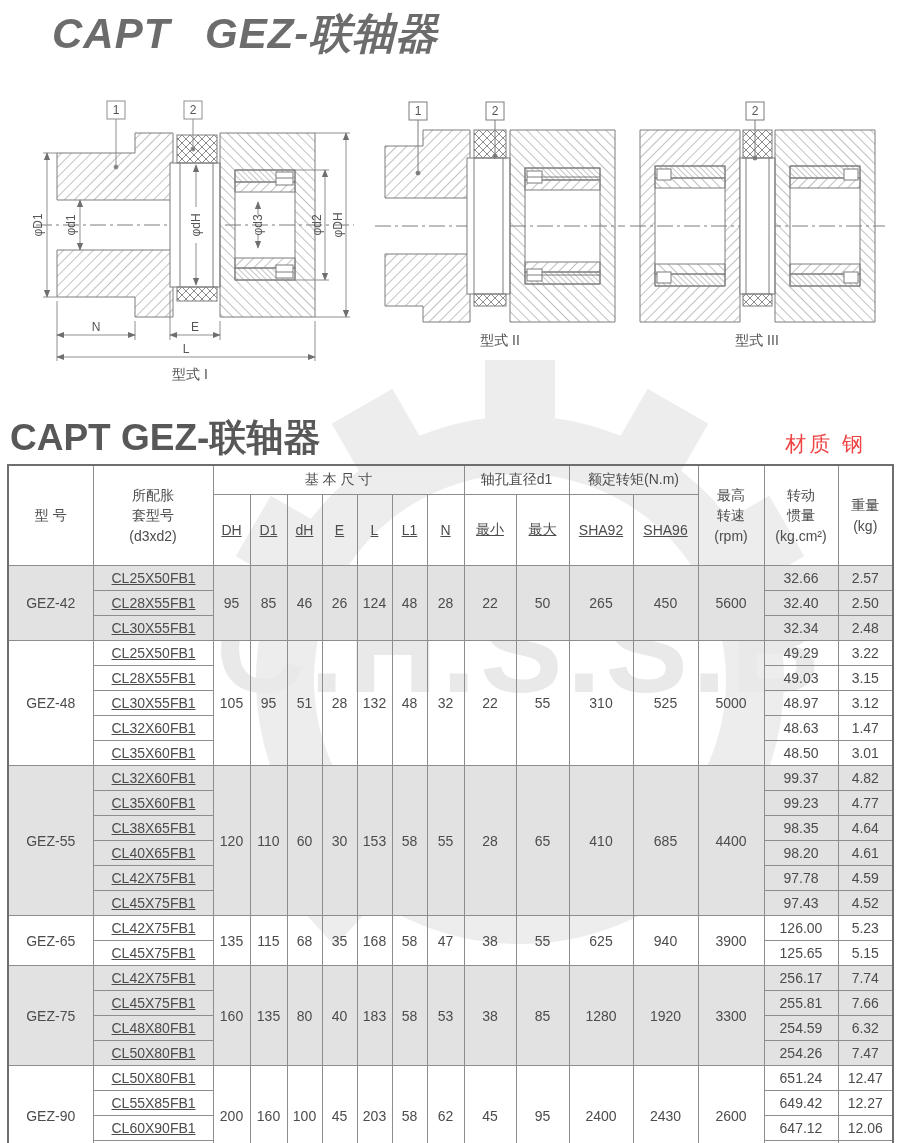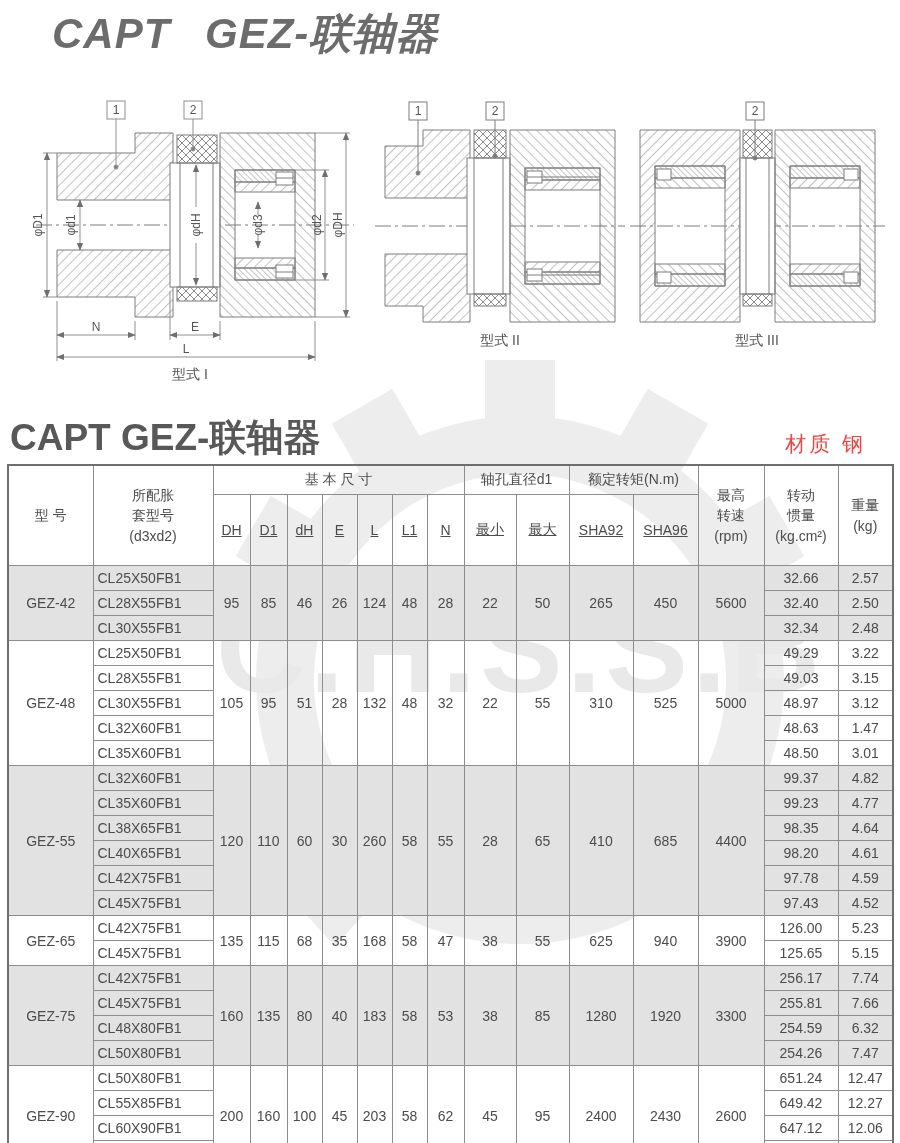--- a/index.html
+++ b/index.html
@@ -14,21 +14,21 @@
   .draw{position:absolute;z-index:1;}
   #spec-table{position:absolute;z-index:1;left:7px;top:464px;border-collapse:collapse;
               table-layout:fixed;background:transparent;border:2px solid #6e6e6e;}
   #spec-table th,#spec-table td{border:1px solid #8d8d8d;text-align:center;
               font-weight:normal;font-size:14px;color:#4c4c4c;padding:0;overflow:hidden;}
   #spec-table thead tr.h1row th{height:28px;margin-left:48px;}
   #spec-table thead tr.h2row th{height:70px;text-decoration:underline;}
   #spec-table .pre{white-space:pre-line;line-height:1.45;}
   #spec-table tbody td{height:24px;}
   #spec-table tbody tr.shade td{background:#e2e2e2;}
-  #spec-table tbody td.sleeve{text-align:left;padding-left:4px;}
+  #spec-table tbody td.sleeve{text-align:left;padding-left:18px;text-decoration:underline;}
   svg text{font-family:"Liberation Sans","DejaVu Sans",sans-serif;}
 </style>
 </head>
 <body>
 
 <div id="page">
 
   <svg class="wm" style="left:120px;top:320px" width="760" height="640" viewBox="0 0 760 640">
     <g fill="#ededed">
       <g transform="rotate(-60 400 360)">
@@ -348,21 +348,21 @@
           <td>48.50</td>
           <td>3.01</td>
         </tr>
         <tr class="shade">
           <td rowspan="6">GEZ-55</td>
           <td class="sleeve">CL32X60FB1</td>
           <td rowspan="6">120</td>
           <td rowspan="6">110</td>
           <td rowspan="6">60</td>
           <td rowspan="6">30</td>
-          <td rowspan="6">260</td>
+          <td rowspan="6">153</td>
           <td rowspan="6">58</td>
           <td rowspan="6">55</td>
           <td rowspan="6">28</td>
           <td rowspan="6">65</td>
           <td rowspan="6">410</td>
           <td rowspan="6">685</td>
           <td rowspan="6">4400</td>
           <td>99.37</td>
           <td>4.82</td>
         </tr>

